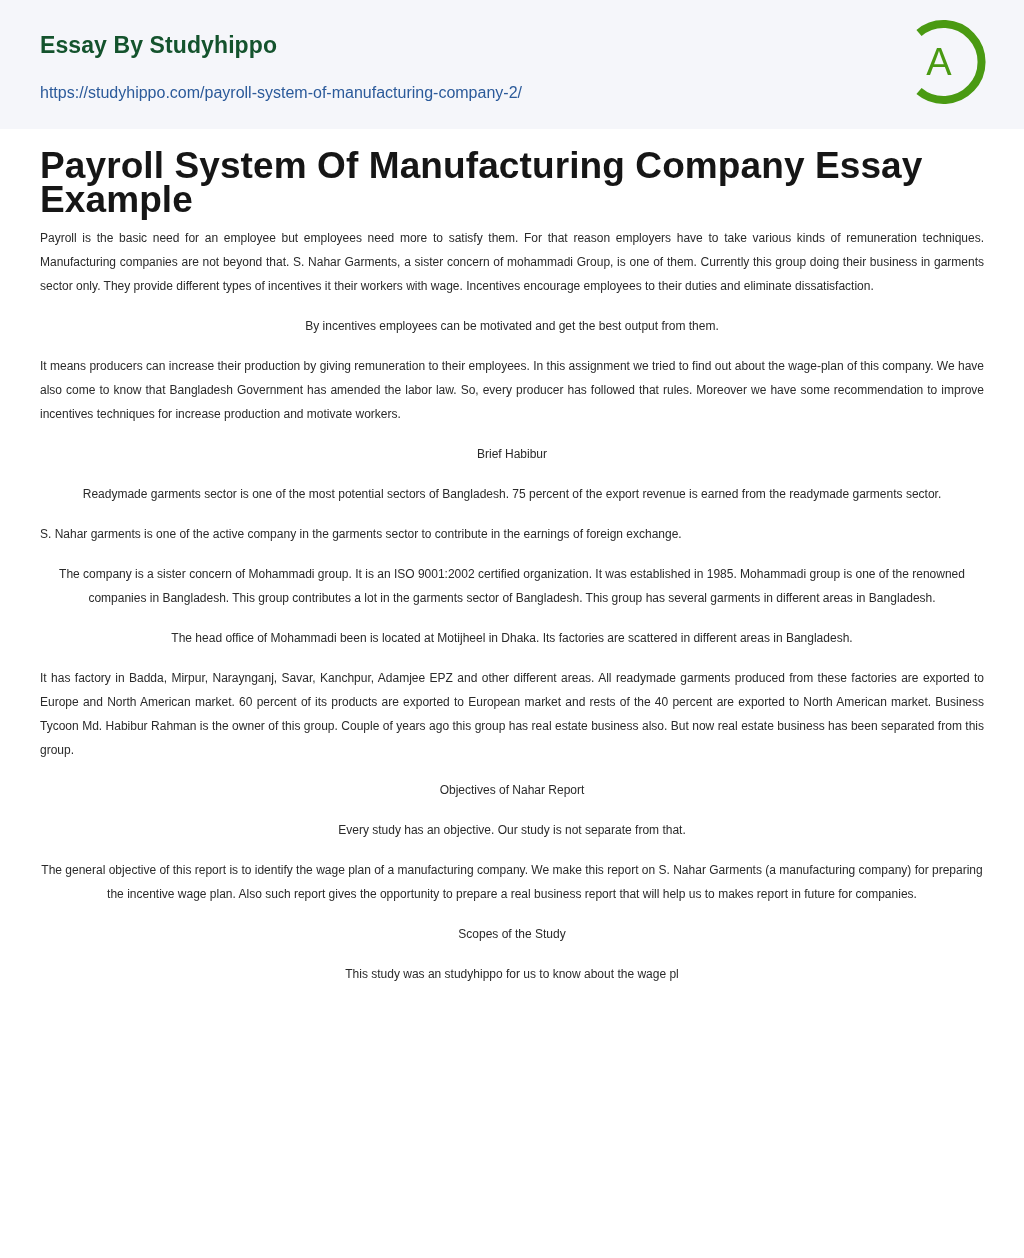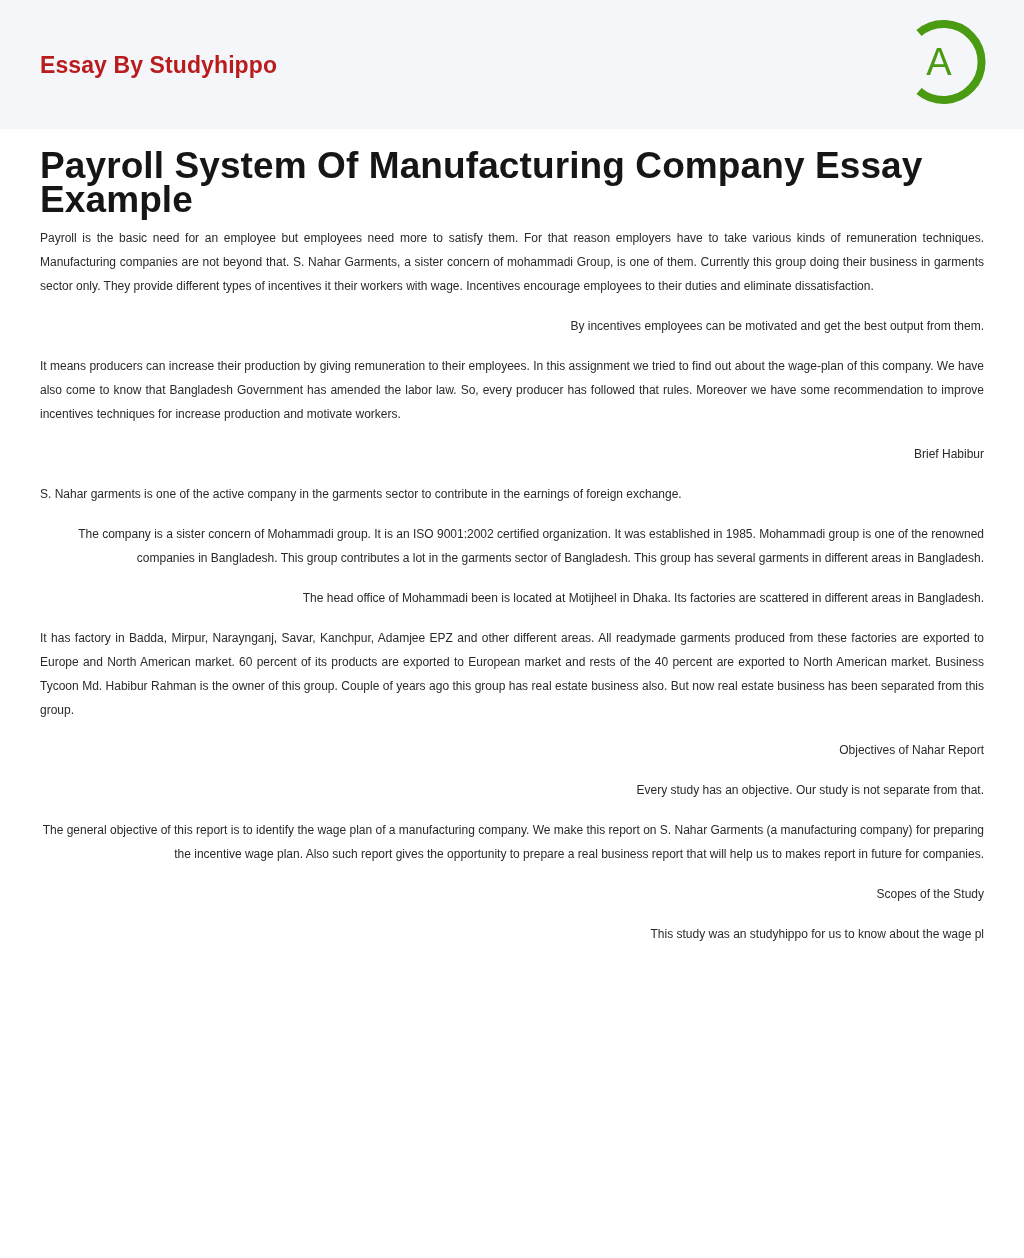--- a/index.html
+++ b/index.html
@@ -8,24 +8,24 @@
 
     .site-header {
       position: relative;
       width: 1024px;
       height: 129px;
       background: #f5f6fa;
     }
     .brand {
       position: absolute;
       left: 40px;
-      top: 52px;
+      top: 32px;
       font-size: 23px;
       font-weight: bold;
-      color: #b91c1c;
+      color: #14532d;
       letter-spacing: 0.1px;
     }
     .source-url {
       position: absolute;
       left: 40px;
       top: 84px;
       font-size: 16px;
       color: #2b5a9a;
       text-decoration: none;
     }
@@ -49,39 +49,41 @@
       margin-bottom: 9px;
       letter-spacing: 0.1px;
     }
     .para {
       font-size: 12px;
       line-height: 24px;
       color: #2a2a2a;
       text-align: justify;
       margin-bottom: 16px;
     }
-    .para.left { text-align: right; }
+    .para.left { text-align: center; }
   </style>
 </head>
 <body>
 
 <header class="site-header">
   <div class="brand">Essay By Studyhippo</div>
+  <a class="source-url">https://studyhippo.com/payroll-system-of-manufacturing-company-2/</a>
   <svg class="logo" viewBox="0 0 84 90">
     <path d="M 14 16 A 38 38 0 1 1 14 74" fill="none" stroke="#4a9a12" stroke-width="8" stroke-linecap="butt"></path>
     <text x="34" y="58" text-anchor="middle" font-family="Liberation Sans, sans-serif" font-size="38" fill="#4a9a12">A</text>
   </svg>
 </header>
 
 <main class="article">
   <h1 class="page-title">Payroll System Of Manufacturing Company Essay Example</h1>
   <p class="para">Payroll is the basic need for an employee but employees need more to satisfy them. For that reason employers have to take various kinds of remuneration techniques. Manufacturing companies are not beyond that. S. Nahar Garments, a sister concern of mohammadi Group, is one of them. Currently this group doing their business in garments sector only. They provide different types of incentives it their workers with wage. Incentives encourage employees to their duties and eliminate dissatisfaction.</p>
   <p class="para left">By incentives employees can be motivated and get the best output from them.</p>
   <p class="para">It means producers can increase their production by giving remuneration to their employees. In this assignment we tried to find out about the wage-plan of this company. We have also come to know that Bangladesh Government has amended the labor law. So, every producer has followed that rules. Moreover we have some recommendation to improve incentives techniques for increase production and motivate workers.</p>
   <p class="para left">Brief Habibur</p>
+  <p class="para left">Readymade garments sector is one of the most potential sectors of Bangladesh. 75 percent of the export revenue is earned from the readymade garments sector.</p>
   <p class="para">S. Nahar garments is one of the active company in the garments sector to contribute in the earnings of foreign exchange.</p>
   <p class="para left">The company is a sister concern of Mohammadi group. It is an ISO 9001:2002 certified organization. It was established in 1985. Mohammadi group is one of the renowned companies in Bangladesh. This group contributes a lot in the garments sector of Bangladesh. This group has several garments in different areas in Bangladesh.</p>
   <p class="para left">The head office of Mohammadi been is located at Motijheel in Dhaka. Its factories are scattered in different areas in Bangladesh.</p>
   <p class="para">It has factory in Badda, Mirpur, Naraynganj, Savar, Kanchpur, Adamjee EPZ and other different areas. All readymade garments produced from these factories are exported to Europe and North American market. 60 percent of its products are exported to European market and rests of the 40 percent are exported to North American market. Business Tycoon Md. Habibur Rahman is the owner of this group. Couple of years ago this group has real estate business also. But now real estate business has been separated from this group.</p>
   <p class="para left">Objectives of Nahar Report</p>
   <p class="para left">Every study has an objective. Our study is not separate from that.</p>
   <p class="para left">The general objective of this report is to identify the wage plan of a manufacturing company. We make this report on S. Nahar Garments (a manufacturing company) for preparing the incentive wage plan. Also such report gives the opportunity to prepare a real business report that will help us to makes report in future for companies.</p>
   <p class="para left">Scopes of the Study</p>
   <p class="para left">This study was an studyhippo for us to know about the wage pl</p>
 </main>

